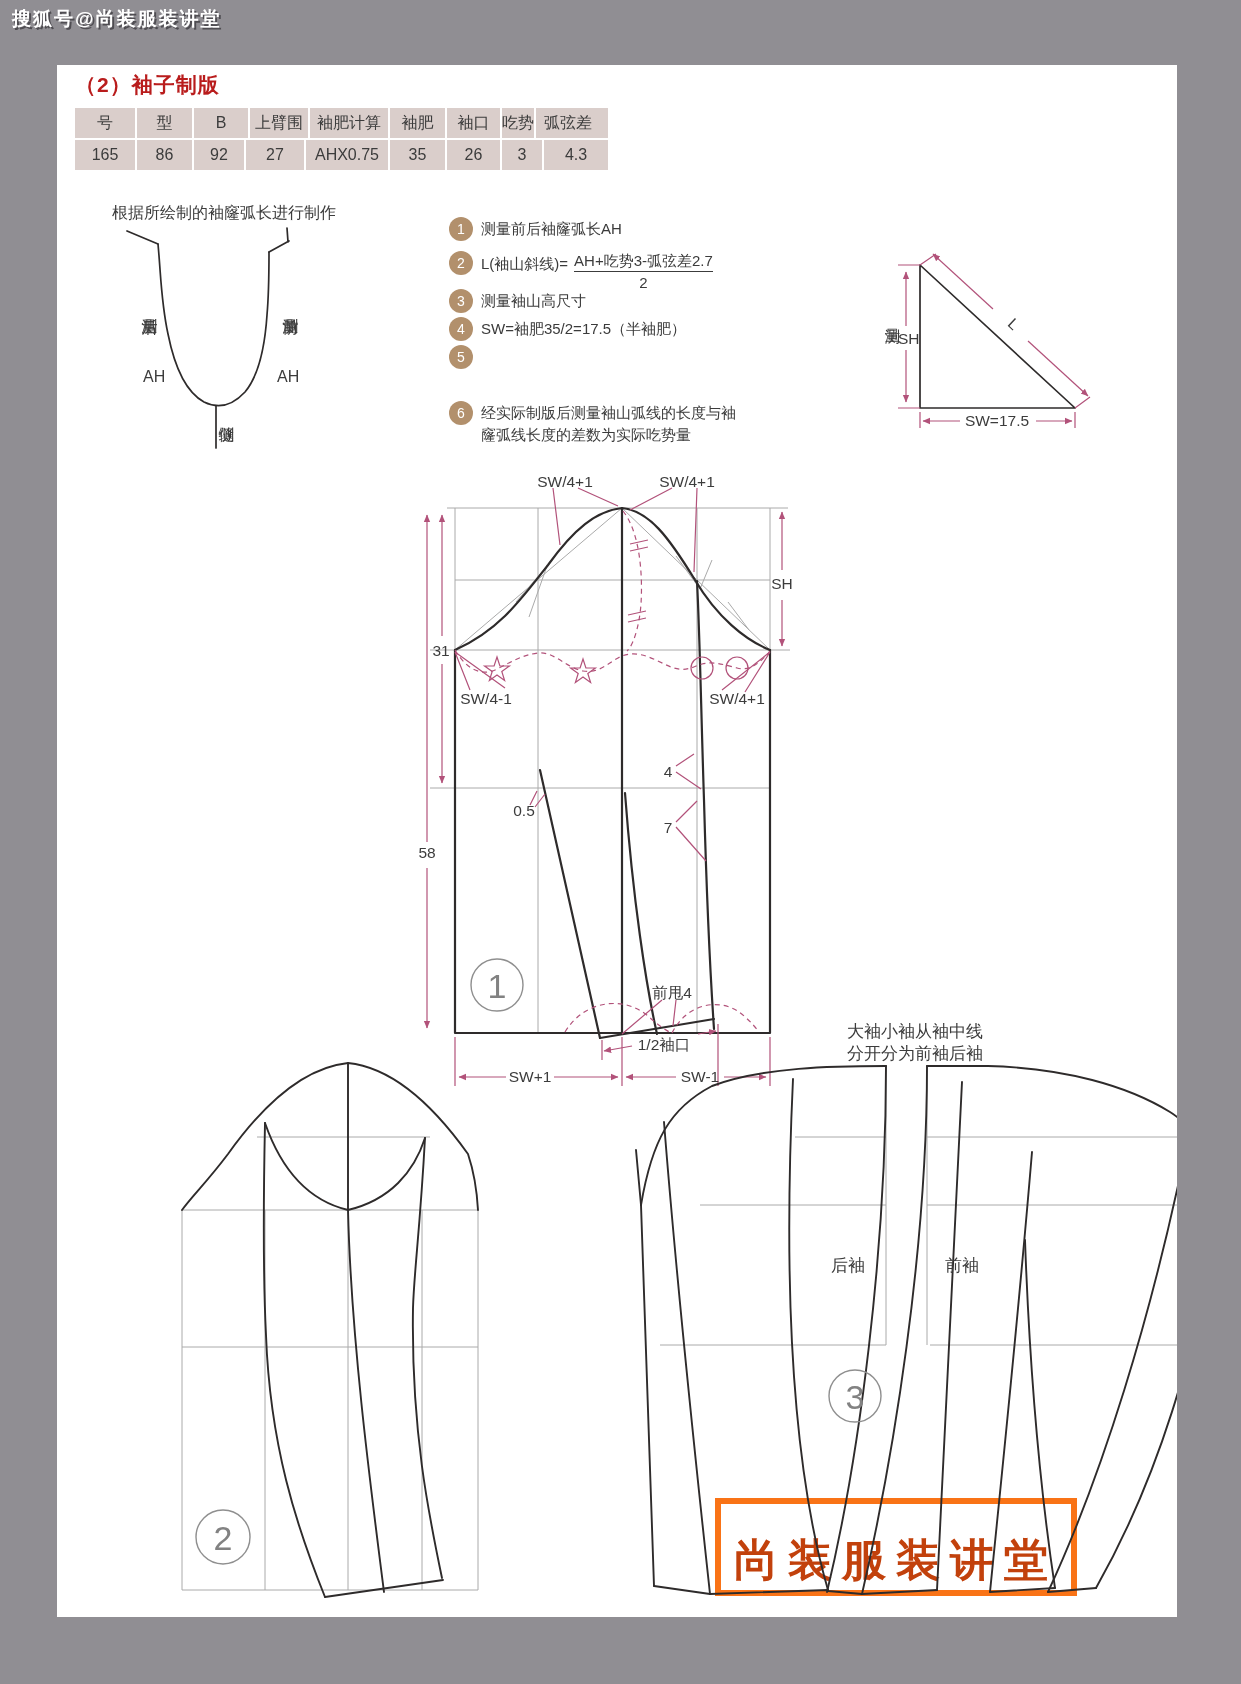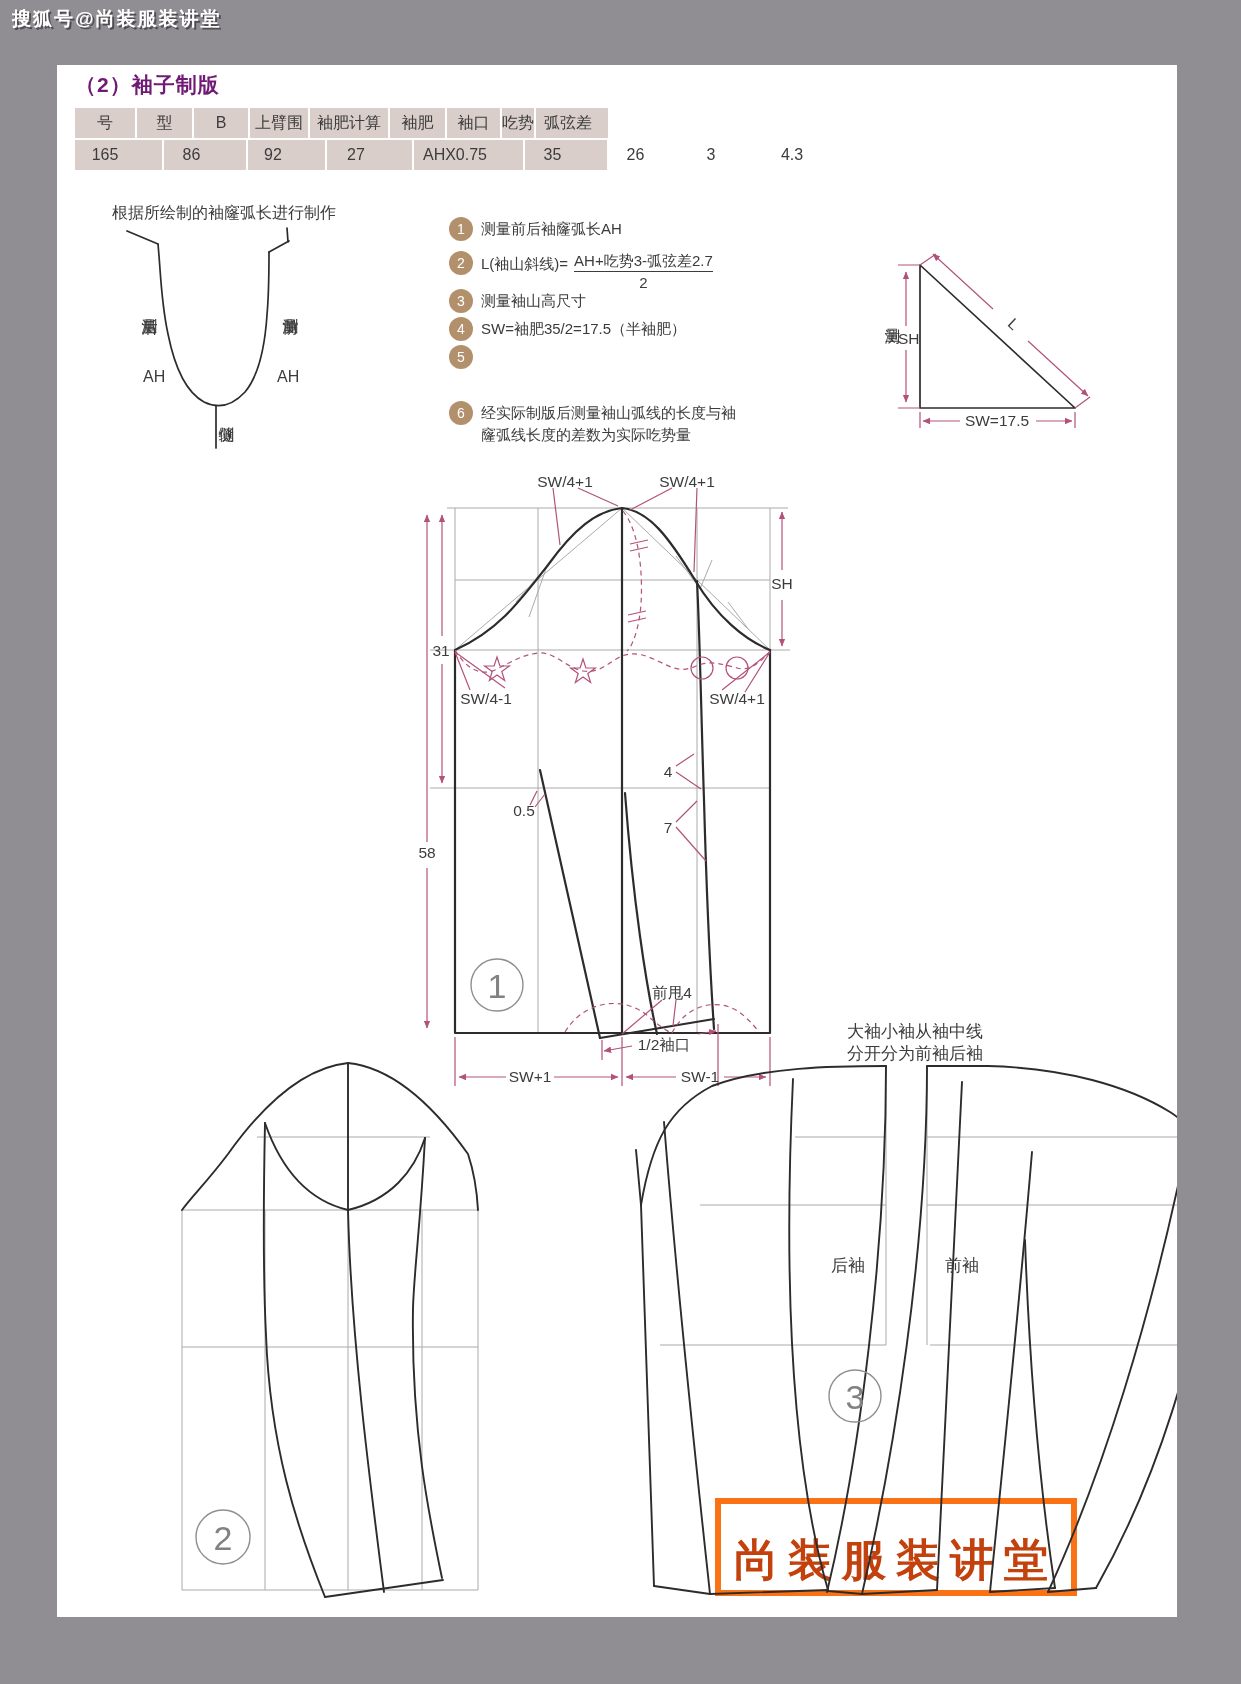--- a/index.html
+++ b/index.html
@@ -2,25 +2,25 @@
 <html><head>
 <meta charset="utf-8">
 <style>
   html,body{margin:0;padding:0;}
   .canvas{position:relative;width:1241px;height:1684px;background:#908e93;overflow:hidden;
           font-family:"Liberation Sans",sans-serif;}
   .top-wm{position:absolute;left:12px;top:6px;color:#ffffff;font-size:19px;font-weight:bold;
           letter-spacing:2px;text-shadow:2px 2px 0 #4f4d52;}
   .page{position:absolute;left:57px;top:65px;width:1120px;height:1552px;background:#ffffff;}
   .title{position:absolute;left:18px;top:6px;margin:0;font-size:21px;font-weight:600;
-         color:#701a75;letter-spacing:1px;}
+         color:#b91c1c;letter-spacing:1px;}
   .spec-table{position:absolute;left:18px;top:43px;width:533px;background:#dacecb;
               color:#3c3c3c;font-size:16px;}
   .spec-table .tr{display:flex;}
-  .spec-table .tr + .tr{border-top:2px solid #ffffff;gap:27px;}
+  .spec-table .tr + .tr{border-top:2px solid #ffffff;}
   .cell{box-sizing:border-box;height:30px;line-height:30px;text-align:center;flex:none;}
   .cell + .cell{border-left:2px solid #ffffff;}
   .step{position:absolute;display:flex;align-items:flex-start;color:#3b3b3b;font-size:15px;}
   .snum{width:24px;height:24px;border-radius:50%;background:#b2906c;color:#ffffff;
         display:flex;align-items:center;justify-content:center;font-size:14px;flex:none;margin-right:8px;}
   .stext{line-height:22px;padding-top:1px;}
   .prefix{line-height:22px;margin-top:5px;}
   .frac{display:inline-block;text-align:center;margin-left:6px;margin-top:2px;line-height:21px;}
   .frac .den{border-top:1.5px solid #3c3c3c;}
   .foot-wm{position:absolute;left:658px;top:1433px;width:350px;height:86px;

